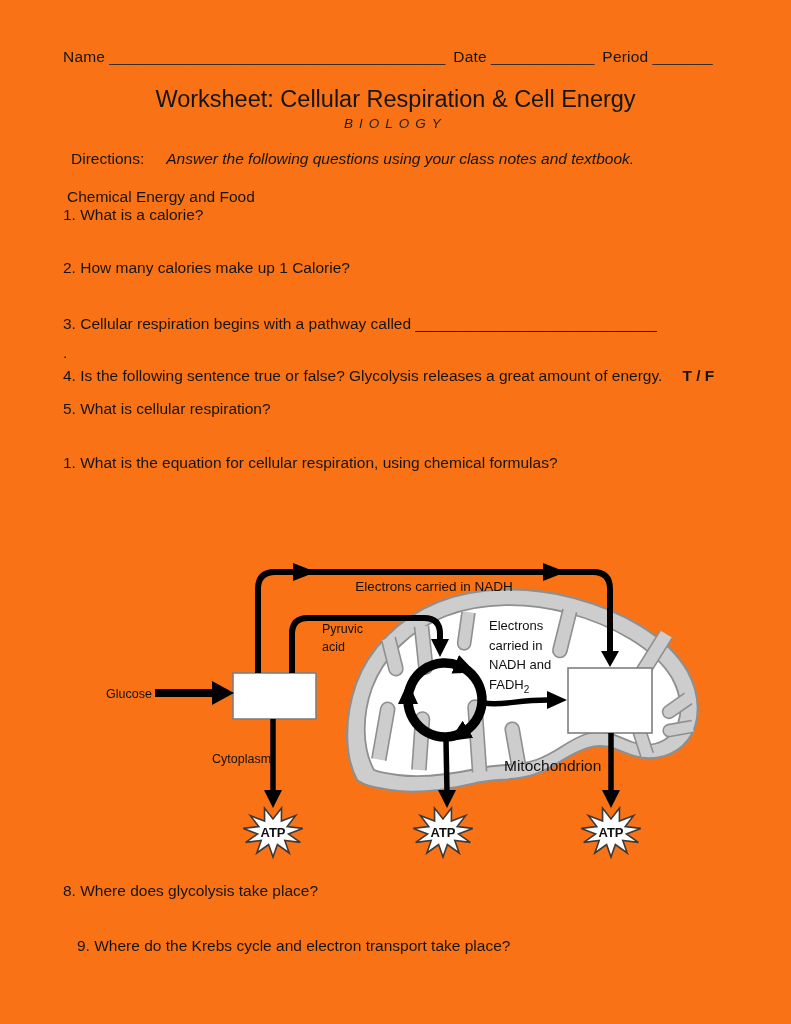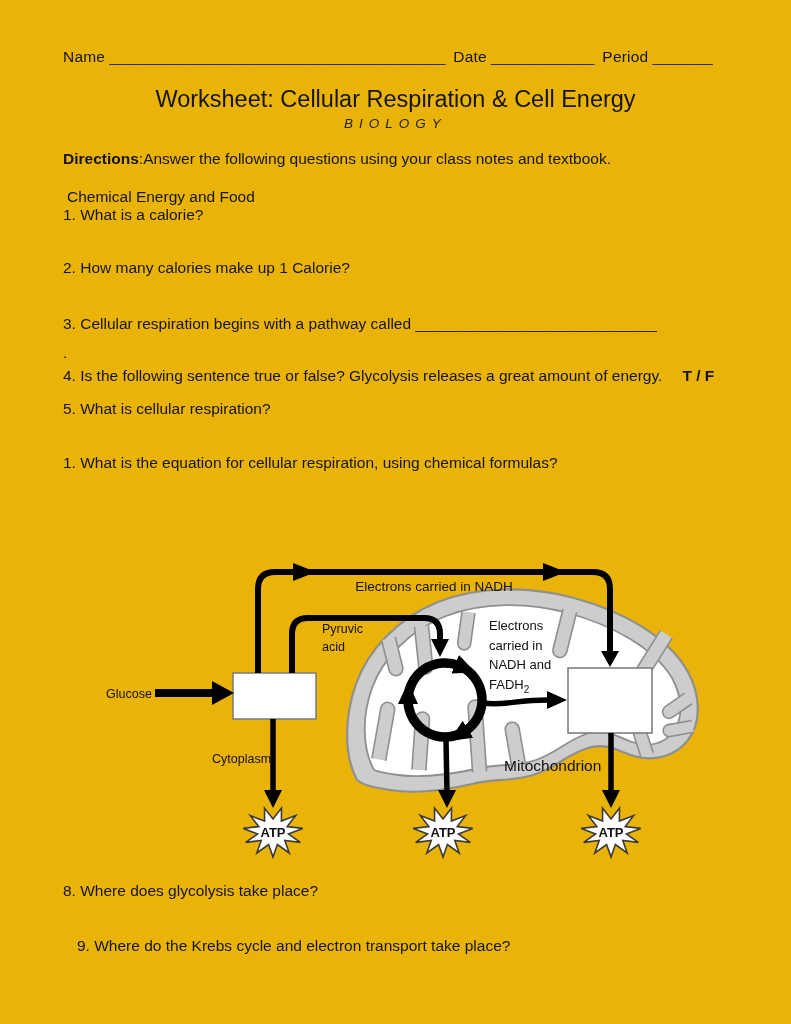--- a/index.html
+++ b/index.html
@@ -1,27 +1,27 @@
 <!DOCTYPE html>
 <html style="--line: #000000; --membrane_fill: #cdcdcd; --membrane_stroke: #8f8f8f; --box_stroke: #7f7f7f; --star_stroke: #3a3a3a;"><head>
 <meta charset="utf-8">
 <style>
   html,body{margin:0;padding:0;background:#ffffff;}
-  .page{position:relative;width:791px;height:1024px;background:#eab308;overflow:hidden;
+  .page{position:relative;width:791px;height:1024px;background:#f97316;overflow:hidden;
         font-family:"Liberation Sans","DejaVu Sans",sans-serif;color:#151515;}
   .abs{position:absolute;white-space:nowrap;}
   .q{font-size:15.5px;line-height:18px;}
   .hdr{font-size:15.5px;letter-spacing:0.2px;}
   .hdr .lbl{margin-right:4px;}
   .hdr .line{letter-spacing:0;margin-right:8px;color:#2a2a2a;}
   .title{left:0;right:0;top:86px;text-align:center;font-size:23.5px;line-height:27px;}
   .subtitle{left:0;right:0;top:116px;text-align:center;font-size:13.5px;letter-spacing:6px;color:#222;font-style:italic;}
   .directions{top:150px;left:63px;font-size:15.5px;}
-  .directions .dl{font-weight:bold;}
-  .directions .dt{margin-left:0;}
+  .directions .dl{font-weight:normal;margin-left:8px;}
+  .directions .dt{font-style:italic;margin-left:22px;}
   .tf{font-weight:bold;margin-left:20px;}
   .diagram-svg{position:absolute;left:0;top:0;z-index:1;}
   .dlabel{position:absolute;z-index:2;font-size:12.5px;line-height:17.5px;color:#111;}
   .membrane{fill:var(--membrane_fill);stroke:var(--membrane_stroke);stroke-width:2.2;}
   .matrix{fill:#ffffff;stroke:var(--membrane_stroke);stroke-width:1.8;}
   .crista{fill:var(--membrane_fill);stroke:var(--membrane_stroke);stroke-width:1.6;stroke-linejoin:round;}
   .flow{fill:none;stroke:var(--line);stroke-width:6;stroke-linejoin:round;}
   .flow5{fill:none;stroke:var(--line);stroke-width:5.5;}
   .flow8{fill:none;stroke:var(--line);stroke-width:8;}
   .krebs{fill:none;stroke:var(--line);stroke-width:9.5;}

